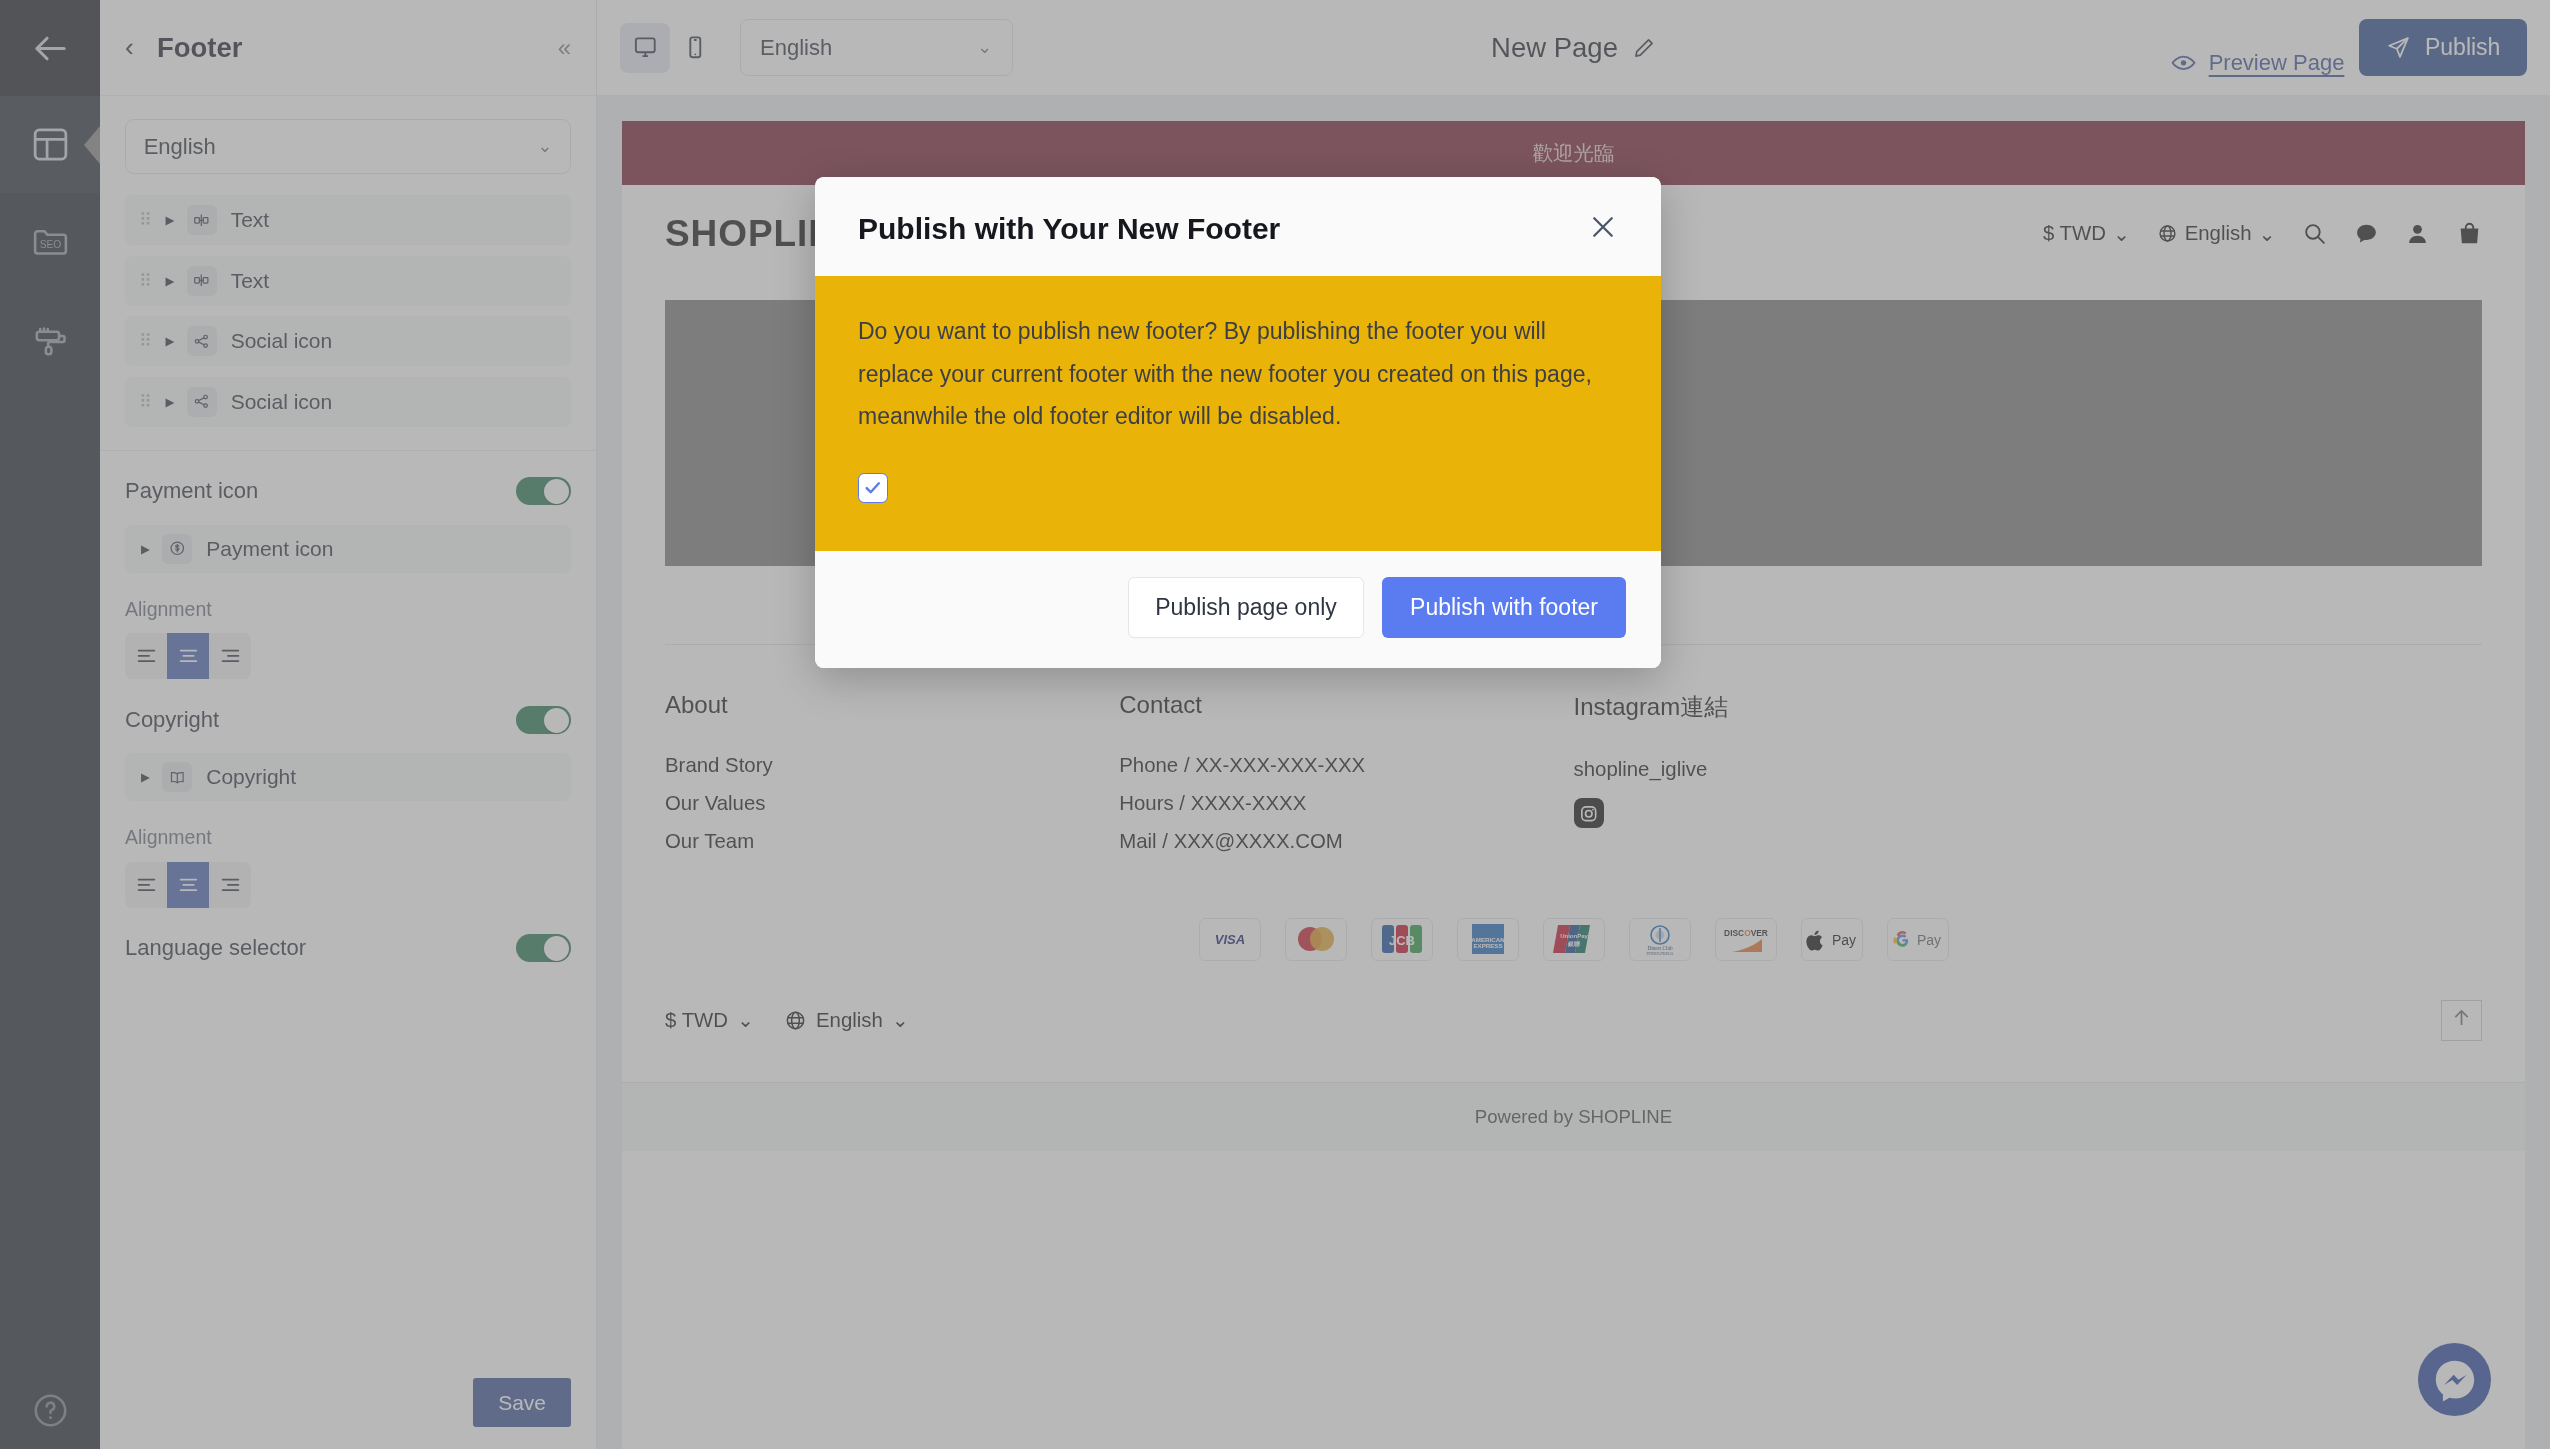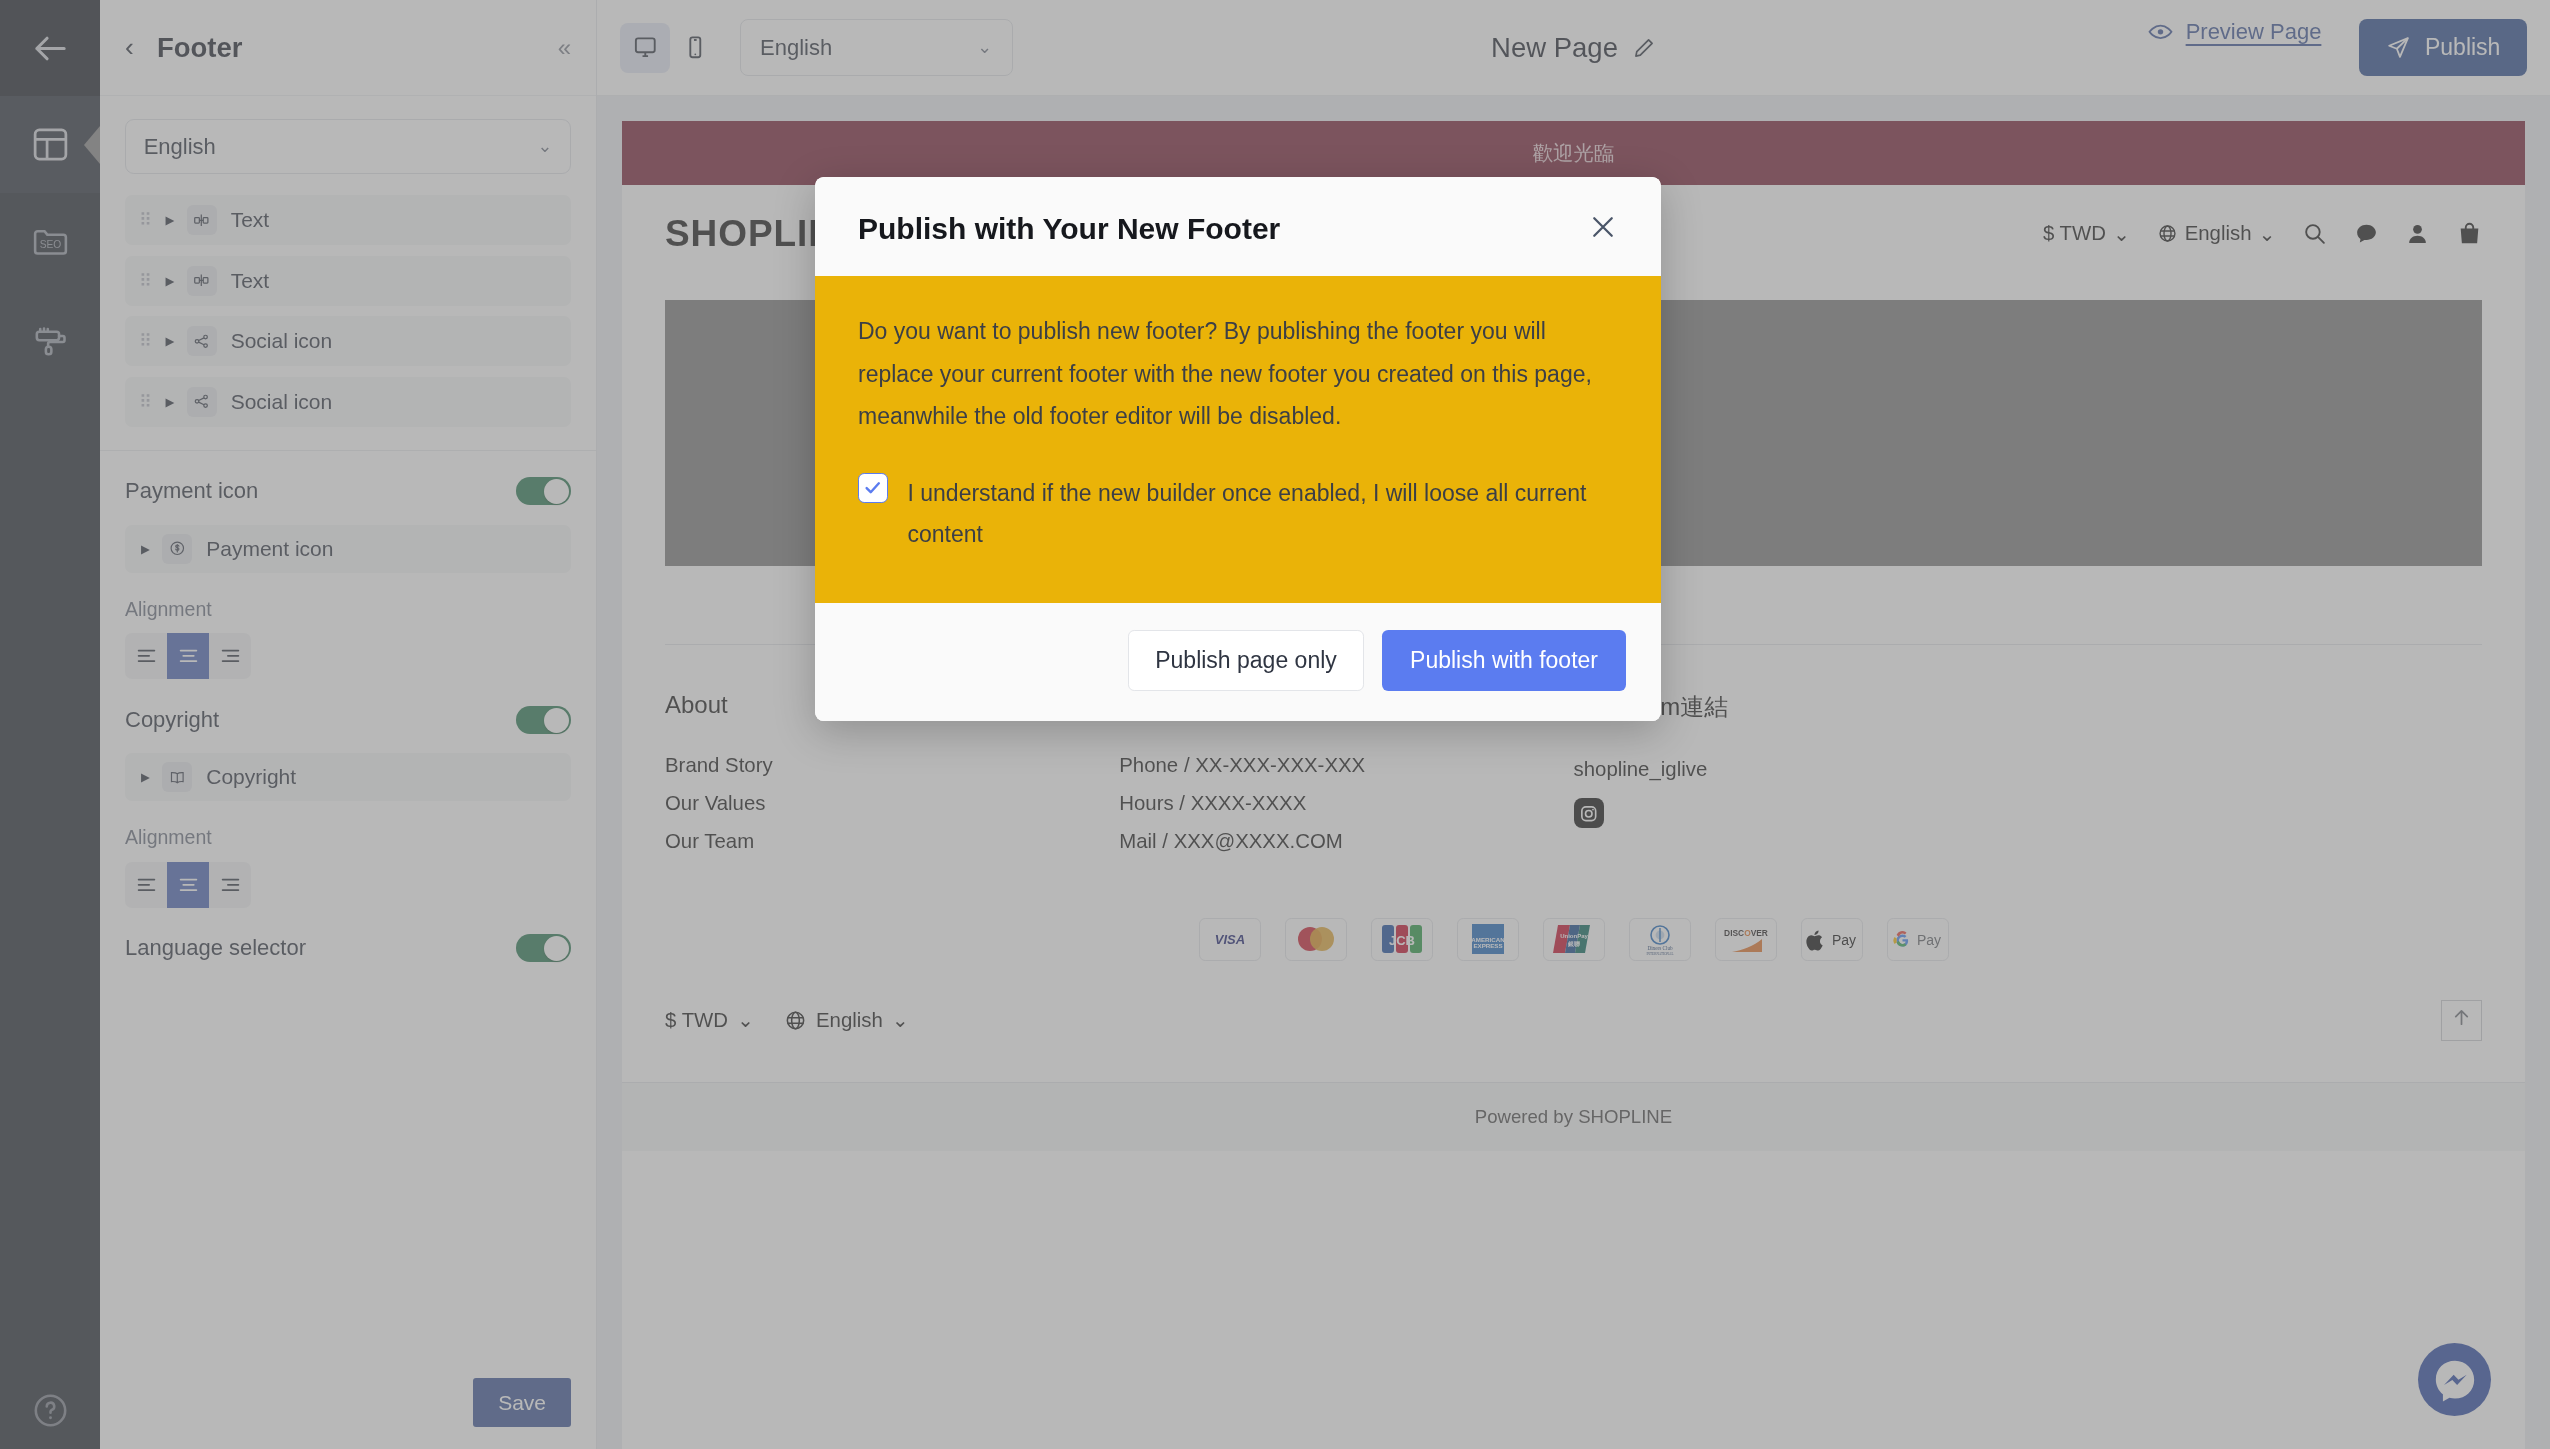--- a/index.html
+++ b/index.html
@@ -125,21 +125,21 @@
     margin-left: 19.5px; width: 273px; height: 57px; border:0.9px solid #dfe2e7; border-radius: 8px;
     display:flex;align-items:center;padding:0 19.5px;font-size:22px;color:#2f3542;cursor:pointer;
   }
   .tb-lang .caret{margin-left:auto;font-size:17.7px;color:#6b7280;}
   .page-title-wrap{
     position:absolute; left:0; right:0; top:0; height:96px;
     display:flex; align-items:center; justify-content:center; pointer-events:none;
   }
   .page-title{font-size:27.5px;color:#1f2430;}
   .edit-pencil{margin-left:14px;width:24px;height:24px;display:block;pointer-events:auto;cursor:pointer;}
-  .tb-right{margin-left:auto;display:flex;align-items:flex-start;gap:38px;z-index:3}
+  .tb-right{margin-left:auto;display:flex;align-items:flex-end;gap:15px;z-index:3}
   .preview-link{display:flex;align-items:center;gap:12.4px;color:#3c5697;font-size:22px;cursor:pointer;text-decoration:underline;text-underline-offset:5.3px;}
   .preview-link svg{width:25px;height:17.7px;display:block}
   .publish-btn{
     background:#2e4f91;color:#fff;border:none;border-radius:8px;height:57px;
     display:flex;align-items:center;gap:14px;padding:0 26.6px;font-size:23px;cursor:pointer;
   }
   .publish-btn svg{width:25px;height:25px;display:block}
 
   
   .canvas {
@@ -710,21 +710,20 @@
       </span>
     </div>
     <div class="modal-body">
       <p class="modal-text">Do you want to publish new footer? By publishing the footer you will replace your current footer with the new footer you created on this page, meanwhile the old footer editor will be disabled.</p>
       <div class="modal-check">
         <span class="cbox">
           <svg viewBox="0 0 24 24" fill="none" stroke="#5b7cf0" stroke-width="3" stroke-linecap="round" stroke-linejoin="round">
               <path d="M4.5 12.5l5 5 10-11"></path>
             </svg>
         </span>
-        <span class="cb-label">I understand if the new builder once enabled, I will loose all current content</span>
       </div>
     </div>
     <div class="modal-foot">
       <button class="btn-ghost">Publish page only</button>
       <button class="btn-primary">Publish with footer</button>
     </div>
   </div>
 
 </div>
 

